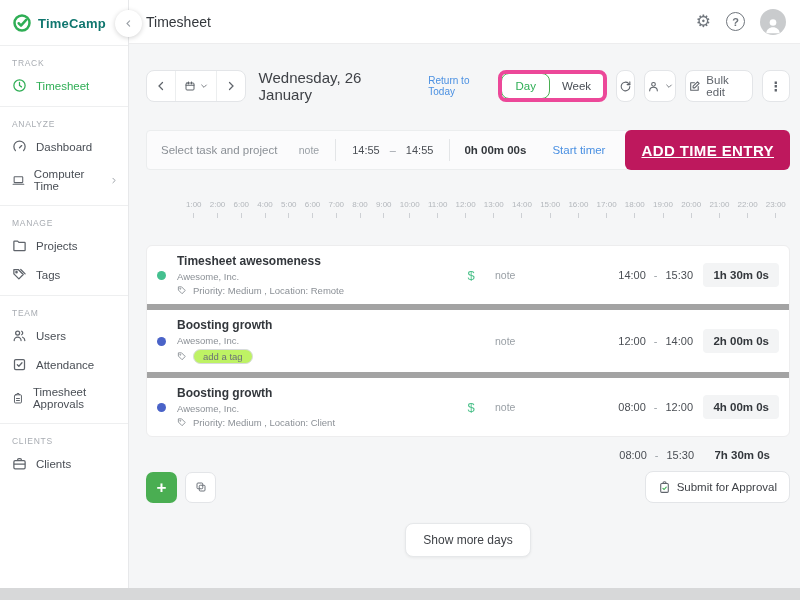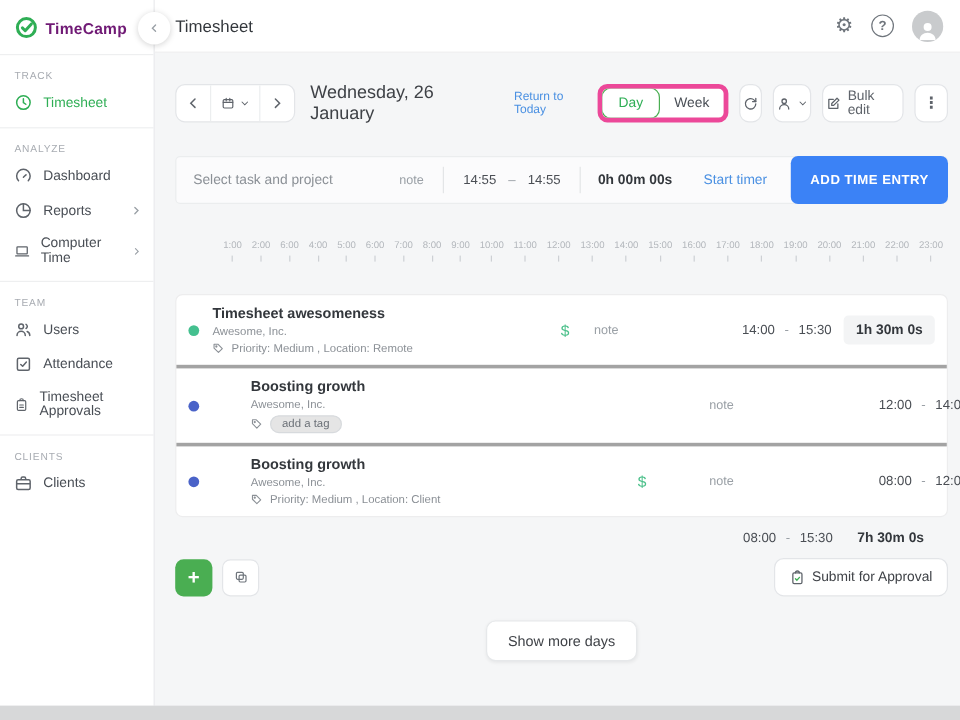--- a/index.html
+++ b/index.html
@@ -5,21 +5,21 @@
   * { margin:0; padding:0; box-sizing:border-box; }
   html,body { width:800px; height:600px; overflow:hidden; }
   body { font-family:"Liberation Sans","DejaVu Sans",sans-serif; background:#fff; color:#3c4043; position:relative; }
 
   .app { display:flex; width:800px; height:588px; position:relative; }
   .bottom-strip { position:absolute; left:0; bottom:0; width:800px; height:12px; background:#d7d8d9; }
 
   
   .sidebar { width:129px; background:#fff; border-right:1px solid #e7e8ea; flex-shrink:0; }
   .logo-row { display:flex; align-items:center; gap:6px; padding:13px 10px 12px 12px; }
-  .logo-text { font-size:13px; font-weight:bold; color:#701a75; letter-spacing:.2px; }
+  .logo-text { font-size:13px; font-weight:bold; color:#0f766e; letter-spacing:.2px; }
   .collapse-btn { position:absolute; left:115px; top:10px; width:27px; height:27px; border-radius:50%;
     background:#fff; box-shadow:0 1px 5px rgba(0,0,0,.18); display:flex; align-items:center; justify-content:center;
     color:#9aa0a6; z-index:6; cursor:pointer; }
   .side-section { border-top:1px solid #eeeff0; padding-bottom:6px; }
   .side-label { font-size:8.5px; color:#a8acb2; letter-spacing:.7px; padding:12px 12px 3px 12px; }
   .side-item { display:flex; align-items:center; gap:9px; padding:7px 10px 7px 12px; font-size:11.5px; color:#494e55; cursor:pointer; }
   .side-item .sicon { width:15px; height:15px; color:#5f646b; display:flex; }
   .side-item.active { color:#2fae55; }
   .side-item.active .sicon { color:#2fae55; }
   .side-chevron { margin-left:auto; color:#9aa0a6; display:flex; width:9px; height:9px; }
@@ -60,41 +60,41 @@
   
   .newentry { margin-top:27px; height:40px; background:#fbfbfc; border:1px solid #ebedee; border-radius:4px;
     display:flex; align-items:center; padding-left:14px; }
   .ne-placeholder { font-size:11.5px; color:#8b9096; flex:1; cursor:text; }
   .ne-note { font-size:10.5px; color:#9aa0a6; padding:0 16px; cursor:text; }
   .ne-div { width:1px; height:22px; background:#e3e5e7; }
   .ne-times { display:flex; align-items:center; gap:10px; padding:0 16px; font-size:11px; color:#4a4e54; }
   .ne-sep { color:#9aa0a6; }
   .ne-duration { font-size:11.5px; font-weight:bold; color:#33373c; padding:0 14px; }
   .ne-start-timer { font-size:11.5px; font-weight:500; color:#4a90e2; padding:0 12px; cursor:pointer; white-space:nowrap; }
-  .ne-add { height:40px; margin:-1px -1px -1px 8px; background:#3b82f6; border:none; border-radius:6px; color:#fff;
-    font-size:11px; font-weight:bold; letter-spacing:.4px; padding:0 16px; cursor:pointer; font-family:inherit; }
+  .ne-add { height:40px; margin:-1px -1px -1px 8px; background:#be185d; border:none; border-radius:6px; color:#fff;
+    font-size:15px; font-weight:bold; letter-spacing:.4px; padding:0 16px; cursor:pointer; font-family:inherit;text-decoration:underline; }
 
   
   .ruler { margin:30px 4px 0 40px; display:flex; justify-content:space-between; }
   .hour-cell { display:flex; flex-direction:column; align-items:center; gap:4px; }
   .hour-label { font-size:8px; color:#b3b7bc; }
   .hour-tick { width:1px; height:5px; background:#cdd0d4; }
 
   
   .entries { margin-top:27px; background:#fff; border-radius:6px; border:1px solid #ededee; }
   .entry-row { display:grid; grid-template-columns:20px 270px 48px 60px 1fr 92px 86px; align-items:center;
     padding:8px 10px; min-height:54px; }
-  .entry-row + .entry-row { border-top:3px solid #a3a3a3;gap:32px; }
+  .entry-row + .entry-row { border-top:6px solid #a3a3a3; }
   .dot { width:9px; height:9px; border-radius:50%; }
   .e-title { font-size:12px; font-weight:bold; color:#33373c; line-height:15px; }
   .e-client { font-size:9.5px; color:#8b9096; line-height:13px; margin-top:1px; }
   .e-tagline { display:flex; align-items:center; gap:5px; margin-top:2px; }
   .tag-ic { width:11px; height:11px; color:#8b9096; flex-shrink:0; }
   .e-tags { font-size:9.5px; color:#8b9096; }
-  .add-tag-pill { font-size:9.5px; color:#6b7077; border:1px solid #d7dadd; border-radius:10px; padding:1px 9px; background:#e5e5e5; cursor:pointer; }
+  .add-tag-pill { font-size:9.5px; color:#6b7077; border:1px solid #d7dadd; border-radius:10px; padding:1px 9px; background:#bef264; cursor:pointer; }
   .e-dollar { font-size:13px; color:#4bc08a; text-align:center; cursor:pointer; }
   .e-note { font-size:10.5px; color:#9aa0a6; cursor:text; }
   .e-times { display:flex; align-items:center; justify-content:flex-end; gap:8px; font-size:11px; color:#4a4e54; }
   .e-sep { color:#9aa0a6; }
   .e-duration { justify-self:end; background:#f3f4f5; border-radius:4px; padding:6px 10px; font-size:11.5px; font-weight:bold; color:#33373c; cursor:pointer; }
 
   
   .summary { margin-top:12px; display:grid; grid-template-columns:1fr 92px 86px; align-items:center; padding:0 10px; }
   .sum-times { grid-column:2; display:flex; justify-content:flex-end; gap:8px; font-size:11px; color:#4a4e54; }
   .sum-total { justify-self:end; font-size:11.5px; font-weight:bold; color:#33373c; padding-right:10px; }
@@ -149,47 +149,54 @@
             <svg viewBox="0 0 24 24" fill="none" stroke="currentColor" stroke-width="2" stroke-linecap="round">
               <path d="M5.5 18.5a9 9 0 1 1 13 0"></path>
               <path d="M12 14l3.5-3.5"></path>
             </svg>
           </span>
         <span>Dashboard</span>
       </div>
       <div class="side-item">
         <span class="sicon">
             <svg viewBox="0 0 24 24" fill="none" stroke="currentColor" stroke-width="2" stroke-linecap="round">
-              <circle cx="12" cy="12" r="9"></circle>
-              <path d="M12 3v9h9"></path>
-            </svg>
-          </span>
-        <span>Reports</span>
-        <span class="side-chevron">
-            <svg viewBox="0 0 24 24" fill="none" stroke="currentColor" stroke-width="3" stroke-linecap="round">
-              <path d="M9 5l7 7-7 7"></path>
-            </svg>
-          </span>
-      </div>
-      <div class="side-item">
-        <span class="sicon">
-            <svg viewBox="0 0 24 24" fill="none" stroke="currentColor" stroke-width="2" stroke-linecap="round">
               <rect x="4" y="5" width="16" height="11" rx="1"></rect>
               <path d="M2 19h20"></path>
             </svg>
           </span>
         <span>Computer Time</span>
         <span class="side-chevron">
             <svg viewBox="0 0 24 24" fill="none" stroke="currentColor" stroke-width="3" stroke-linecap="round">
               <path d="M9 5l7 7-7 7"></path>
             </svg>
           </span>
       </div>
     </div>
 
+    <div class="side-section">
+      <div class="side-label">MANAGE</div>
+      <div class="side-item">
+        <span class="sicon">
+            <svg viewBox="0 0 24 24" fill="none" stroke="currentColor" stroke-width="2" stroke-linejoin="round">
+              <path d="M3 6a1 1 0 0 1 1-1h5l2 2h9a1 1 0 0 1 1 1v11a1 1 0 0 1-1 1H4a1 1 0 0 1-1-1z"></path>
+            </svg>
+          </span>
+        <span>Projects</span>
+      </div>
+      <div class="side-item">
+        <span class="sicon">
+            <svg viewBox="0 0 24 24" fill="none" stroke="currentColor" stroke-width="2" stroke-linejoin="round">
+              <path d="M3 11V4h7l8 8-7 7z"></path>
+              <circle cx="7.2" cy="8.2" r="1.1"></circle>
+              <path d="M14 4l7 7" stroke-linecap="round"></path>
+            </svg>
+          </span>
+        <span>Tags</span>
+      </div>
+    </div>
 
     <div class="side-section">
       <div class="side-label">TEAM</div>
       <div class="side-item">
         <span class="sicon">
             <svg viewBox="0 0 24 24" fill="none" stroke="currentColor" stroke-width="2" stroke-linecap="round">
               <circle cx="9" cy="8" r="3.2"></circle>
               <path d="M3.5 20c0-3 2.5-5.5 5.5-5.5S14.5 17 14.5 20"></path>
               <path d="M15.5 5.2a3.2 3.2 0 0 1 0 5.6M17 14.8c2.1.8 3.5 2.8 3.5 5.2"></path>
             </svg>

